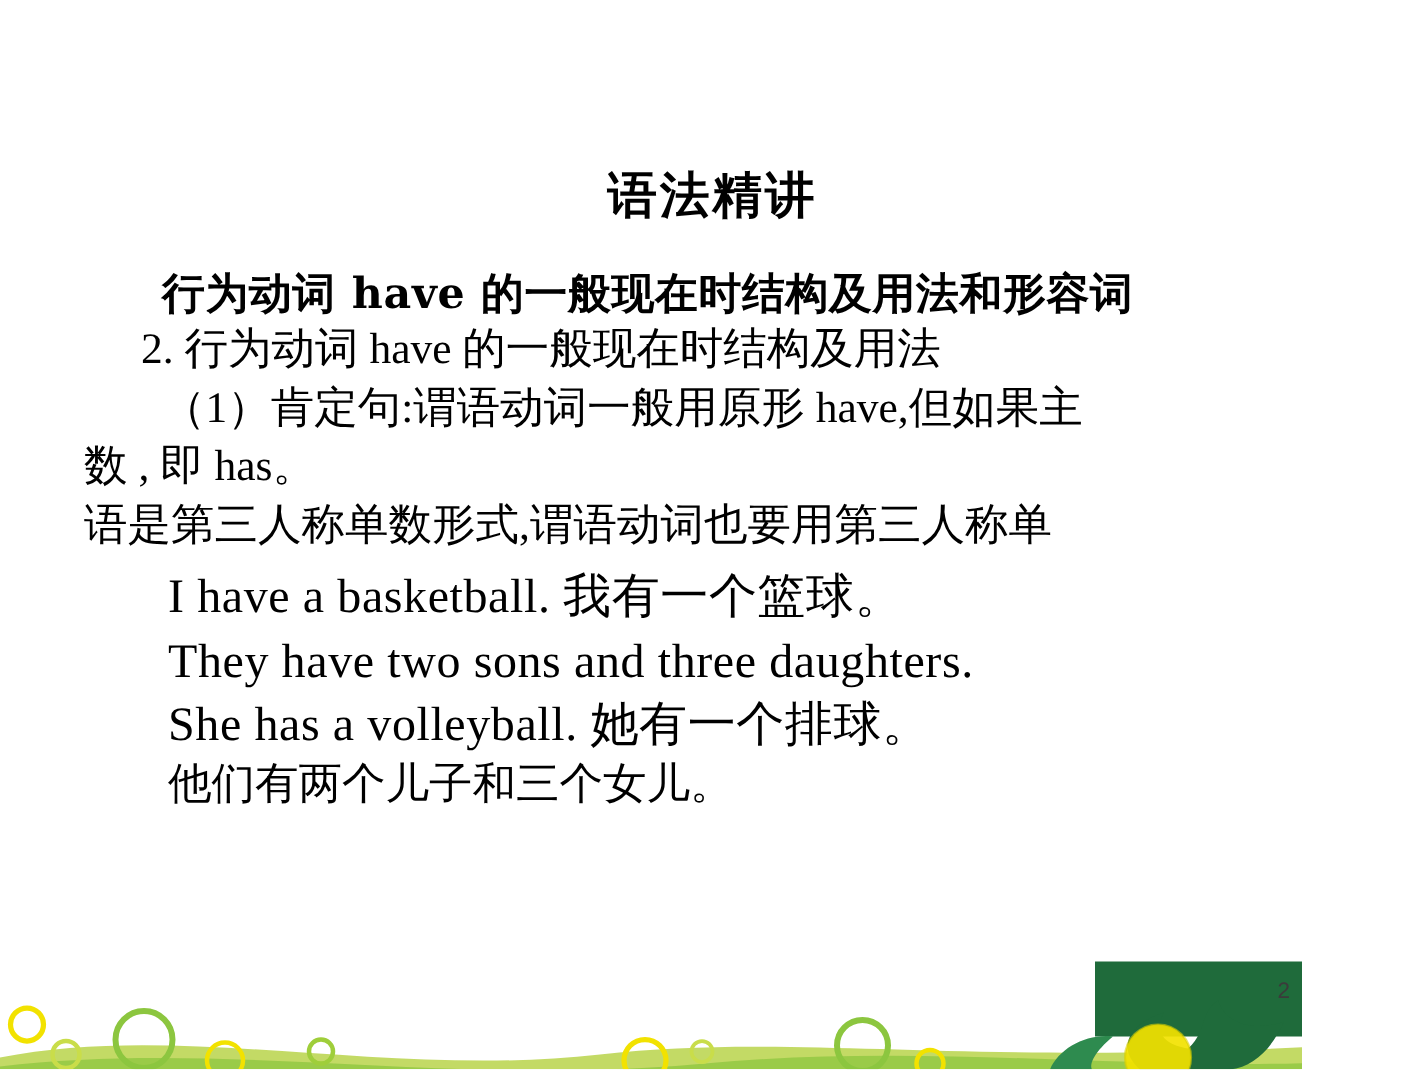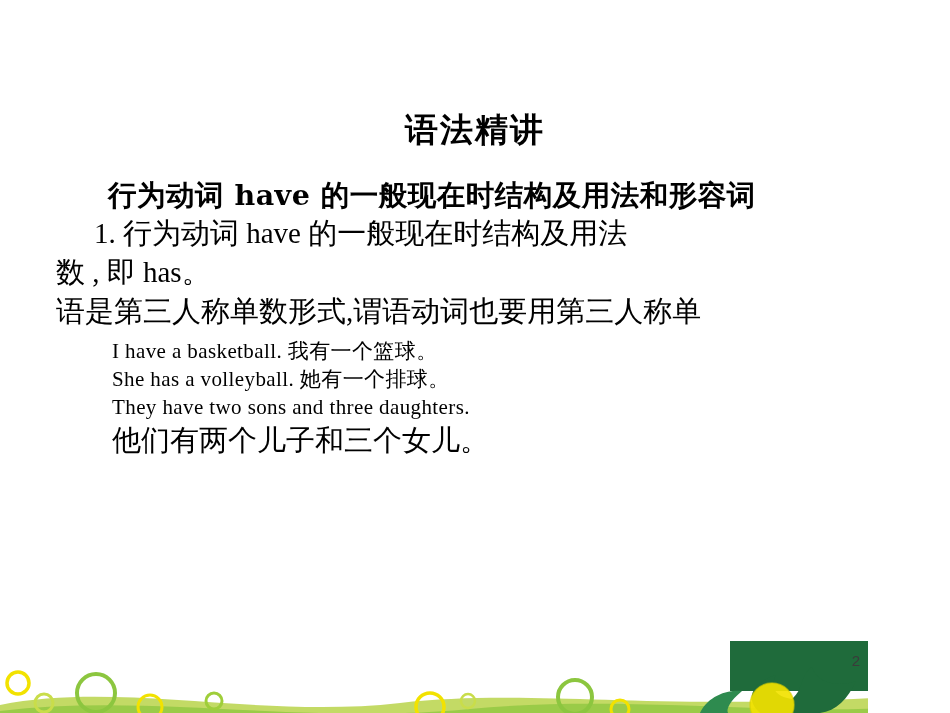--- a/index.html
+++ b/index.html
@@ -58,21 +58,21 @@
     font-size: 29px;
   }
   .line.indent1 {
     text-indent: 52px;
   }
   .line.flow {
     text-indent: 0;
   }
   .line.en {
     text-indent: 56px;
-    font-size: 21px;
+    font-size: 32px;
     letter-spacing: 0.4px;
   }
   .line.cn-end {
     text-indent: 56px;
   }
   .gap-small { height: 6px; }
 
   
   .decor {
     position: absolute;
@@ -105,27 +105,28 @@
 </style>
 </head>
 <body>
 
 <div class="slide">
 
   <div class="slide-title">语法精讲</div>
 
   <div class="body-block">
     <div class="line heading">行为动词 have 的一般现在时结构及用法和形容词</div>
-    <div class="line sub">1. 行为动词 have 的一般现在时结构及用法</div>
+    <div class="line sub">2. 行为动词 have 的一般现在时结构及用法</div>
+    <div class="line indent1">（1）肯定句:谓语动词一般用原形 have,但如果主</div>
     <div class="line flow">数 , 即 has。</div>
     <div class="line flow">语是第三人称单数形式,谓语动词也要用第三人称单</div>
     <div class="gap-small"></div>
     <div class="line en">I have a basketball. 我有一个篮球。</div>
+    <div class="line en">They have two sons and three daughters.</div>
     <div class="line en">She has a volleyball. 她有一个排球。</div>
-    <div class="line en">They have two sons and three daughters.</div>
     <div class="line cn-end">他们有两个儿子和三个女儿。</div>
   </div>
 
   <div class="page-num-box"></div>
   <div class="page-num">2</div>
 
   <div class="decor">
     <svg width="950" height="72" viewBox="0 0 950 72" xmlns="http://www.w3.org/2000/svg">
 
       <path d="M0 64 C 120 40, 260 78, 400 62 C 540 46, 660 74, 950 52 L950 72 L0 72 Z" fill="#b8d44a" opacity="0.85"></path>

